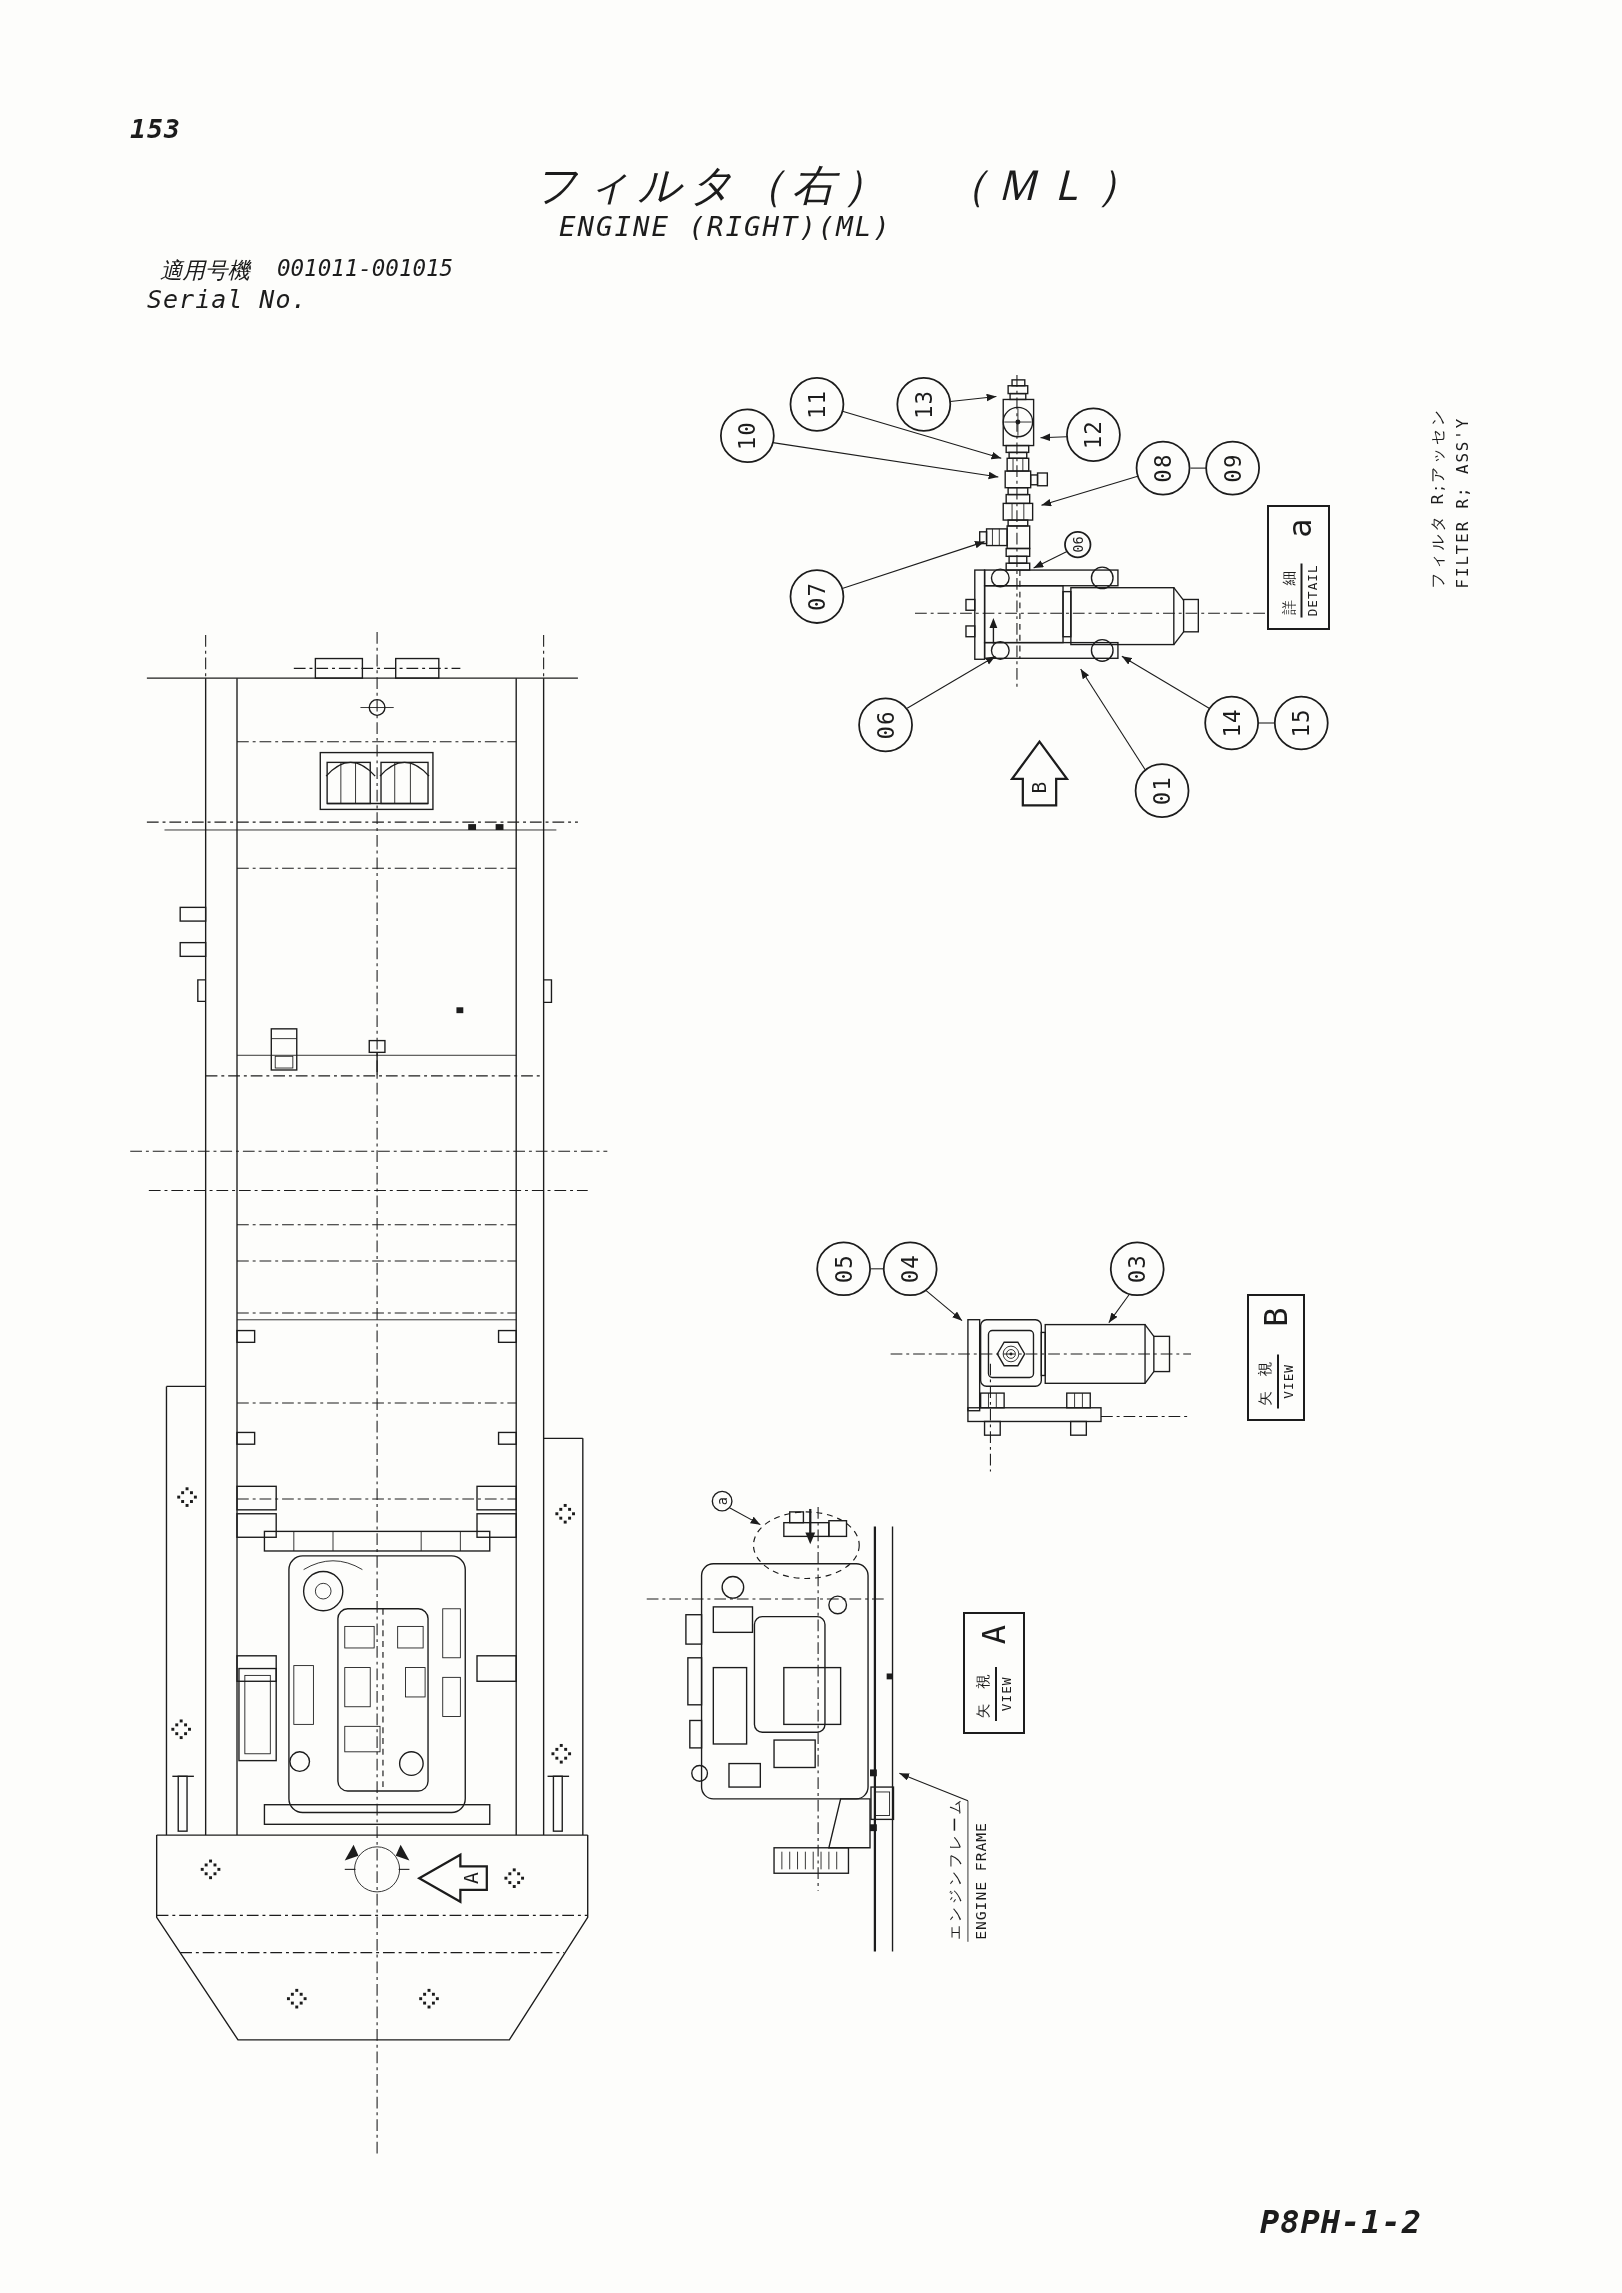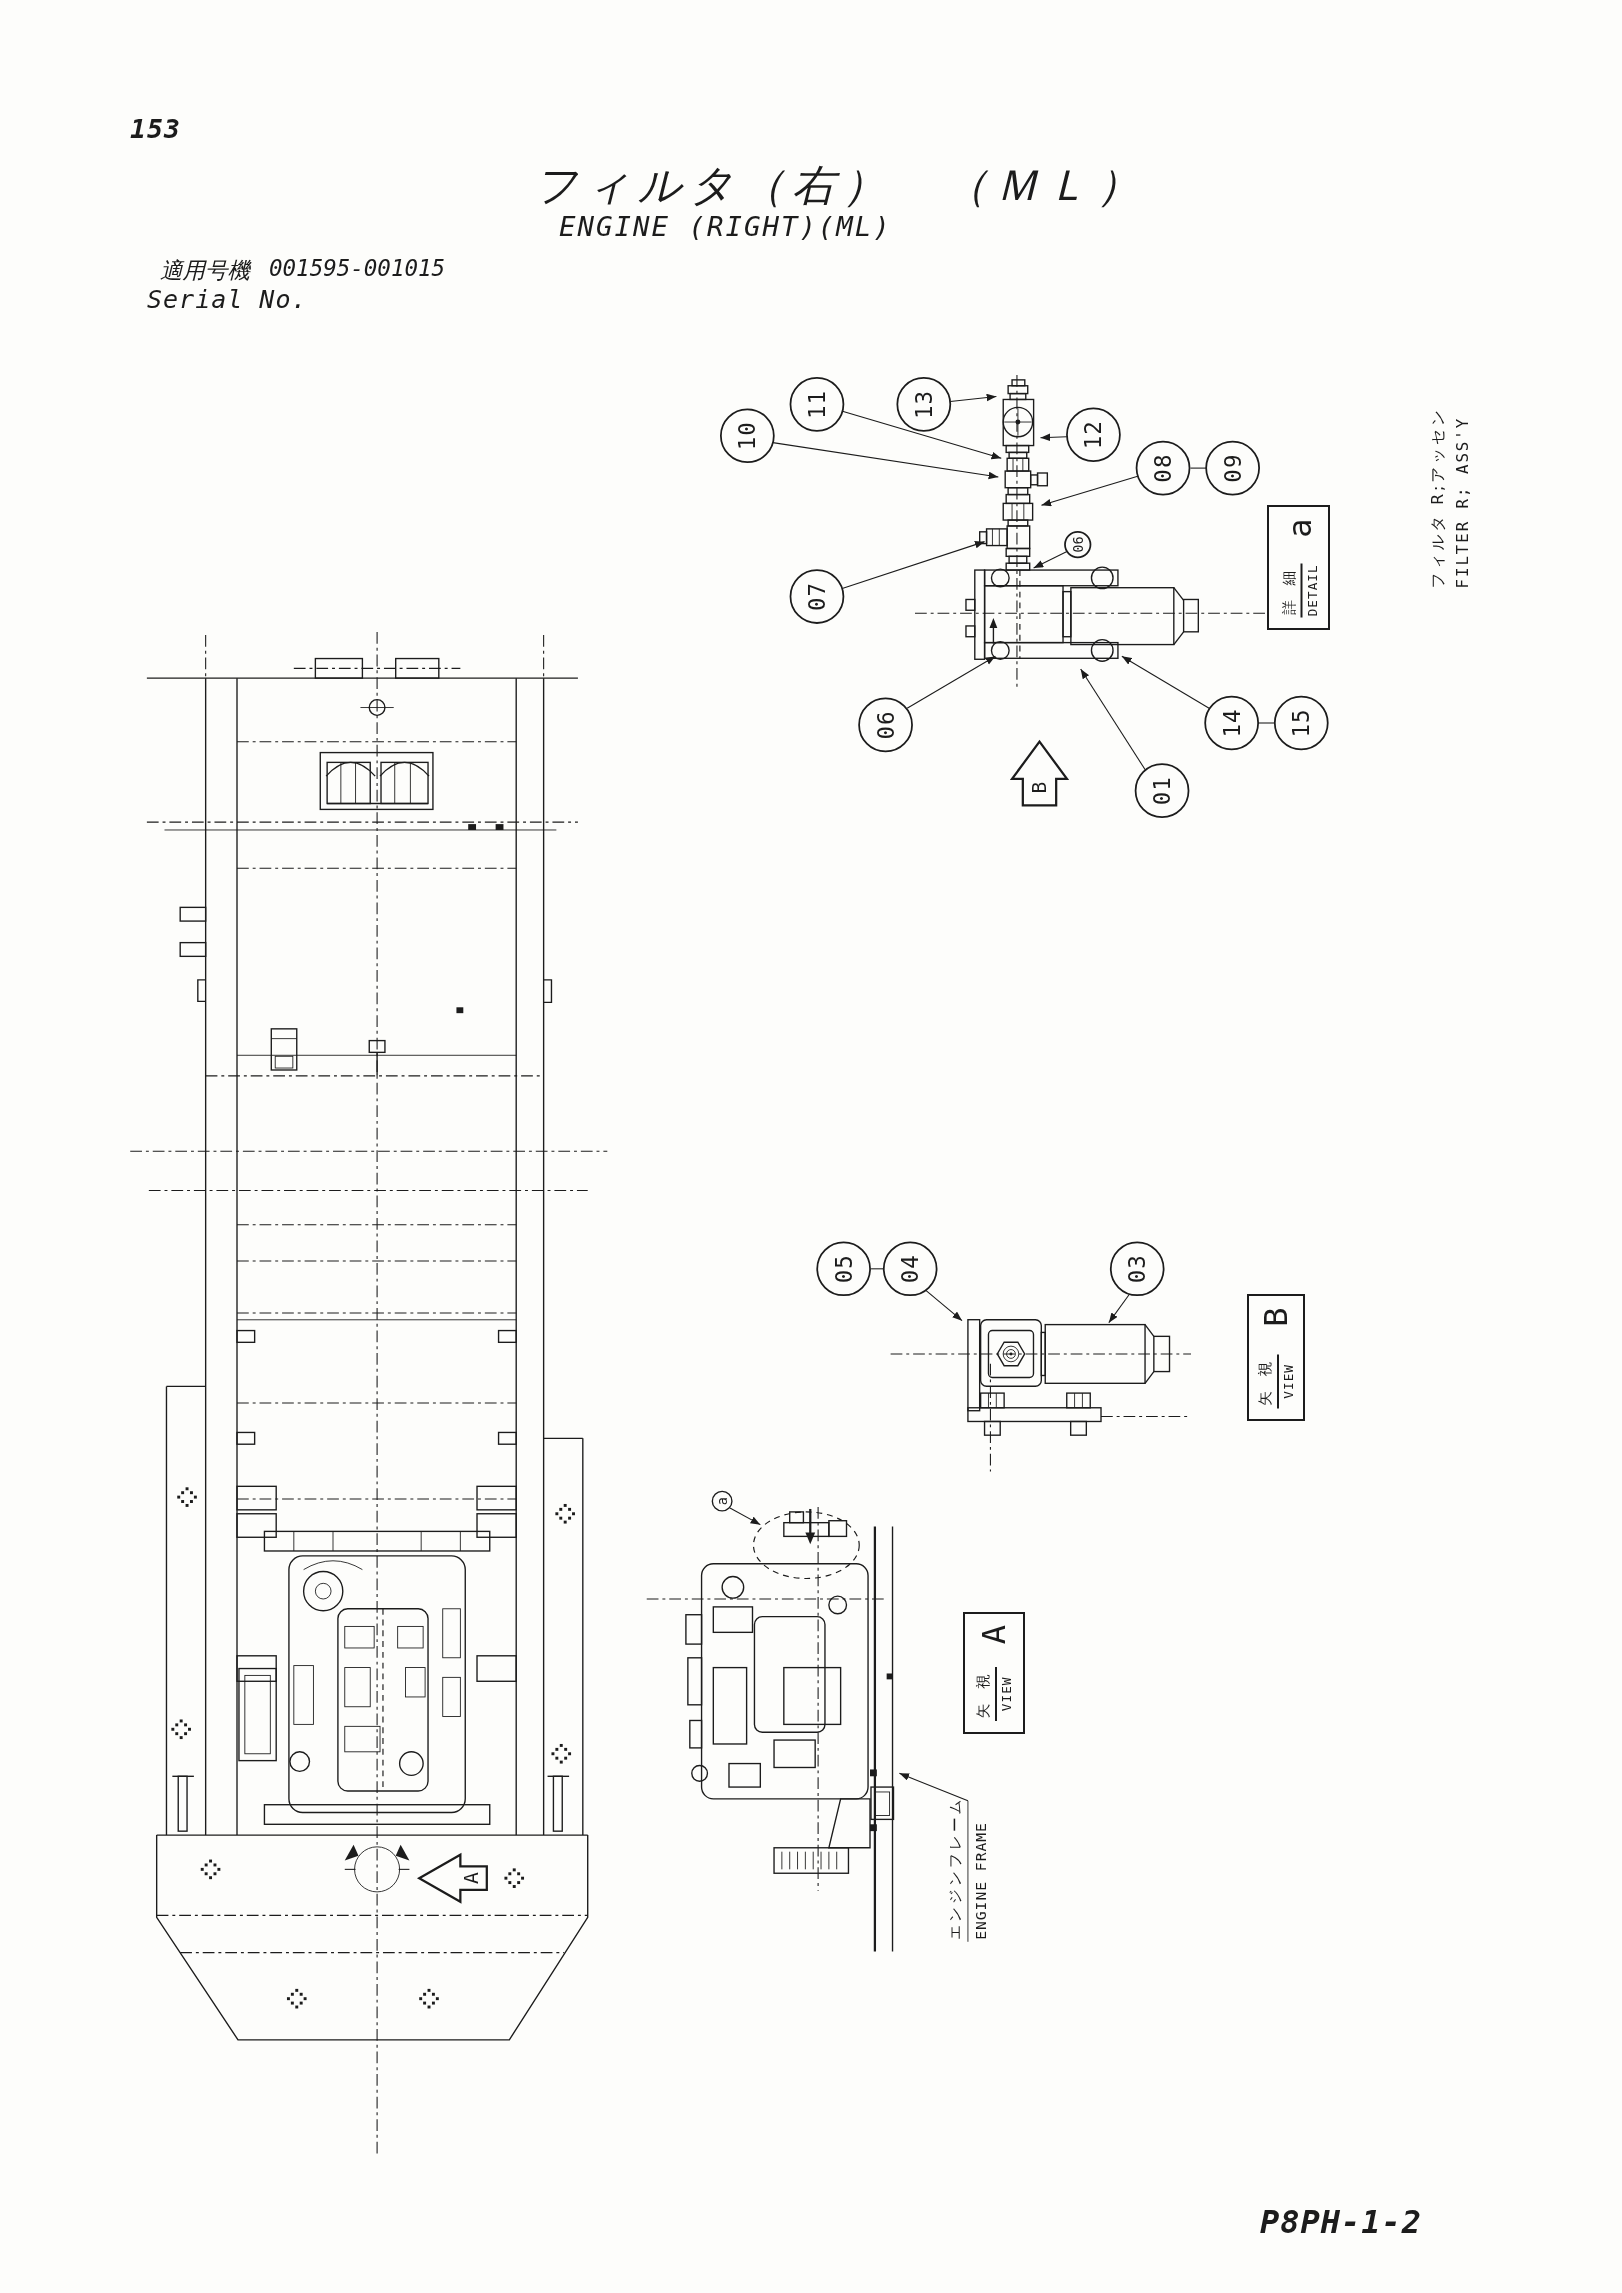--- a/index.html
+++ b/index.html
@@ -21,21 +21,21 @@
   svg .ldr{stroke:#1c1c1c;fill:none;stroke-width:1.1;}
   svg text{fill:#1c1c1c;}
   svg .ct{font:23px "DejaVu Sans Mono",monospace;text-anchor:middle;dominant-baseline:central;letter-spacing:1px;}
   svg .ctsm{font:14px "DejaVu Sans Mono",monospace;text-anchor:middle;dominant-baseline:central;}
   svg .ctlet{font:20px "DejaVu Sans Mono",monospace;text-anchor:middle;dominant-baseline:central;}
   svg .jav{font-family:"DejaVu Sans","Liberation Sans",sans-serif;font-size:15px;letter-spacing:3px;}
   svg .env{font-family:"DejaVu Sans Mono",monospace;font-size:15px;letter-spacing:1px;}
   .pageno{font-size:26.5px;font-weight:600;letter-spacing:1px;}
   .title-ja{font-size:43px;letter-spacing:7.8px;}
   .title-en{font-size:27.4px;letter-spacing:2px;}
-  .serial-row{font-size:22.5px;display:flex;gap:19px;}
+  .serial-row{font-size:22.5px;display:flex;gap:27px;}
   .serial-en{font-size:25px;letter-spacing:1px;}
   .doccode{font-size:32px;font-weight:600;letter-spacing:1px;}
   .vbox{position:absolute;border:2.9px solid #1c1c1c;background:#fdfdfb;}
   .vbox-inner{position:absolute;left:50%;top:50%;transform:translate(-50%,-50%) rotate(-90deg);
     display:flex;align-items:center;justify-content:space-between;gap:5.9px;padding:0 6.9px;box-sizing:border-box;}
   .vbox-words{display:flex;flex-direction:column;align-items:center;}
   .vbox-ja{font-family:"DejaVu Sans","Liberation Sans",sans-serif;font-size:14.7px;letter-spacing:4.9px;
     border-bottom:2px solid #1c1c1c;padding:0 2.9px 2px;white-space:nowrap;}
   .vbox-en{font-size:12.7px;letter-spacing:1px;padding-top:2px;white-space:nowrap;}
   .vbox-letter{font-size:32px;line-height:1;}
@@ -45,21 +45,21 @@
   .vcap .l2{font-size:15.7px;letter-spacing:2px;margin-top:3.9px;}
 </style>
 </head>
 <body>
 
 <div class="abs pageno" style="left:130px;top:113px;">153</div>
 <div class="abs title-ja ja" style="left:534px;top:157px;">フィルタ（右）　（ＭＬ）</div>
 <div class="abs title-en" style="left:559px;top:211px;">ENGINE (RIGHT)(ML)</div>
 <div class="abs serial-row" style="left:160px;top:255px;">
   <span class="ja">適用号機</span>
-  <span>001595-001015</span>
+  <span>001011-001015</span>
 </div>
 <div class="abs serial-en" style="left:147px;top:285px;">Serial No.</div>
 <div class="abs doccode" style="left:1260px;top:2203px;">P8PH-1-2</div>
 
 <svg style="left:93px;top:617px;" width="529" height="1578" viewBox="95 630 540 1610">
   <defs>
     <g id="dm">
       <rect class="f" x="-1.5" y="-10" width="3" height="3"></rect>
         <rect class="f" x="-1.5" y="7" width="3" height="3"></rect>
       <rect class="f" x="-10" y="-1.5" width="3" height="3"></rect>

